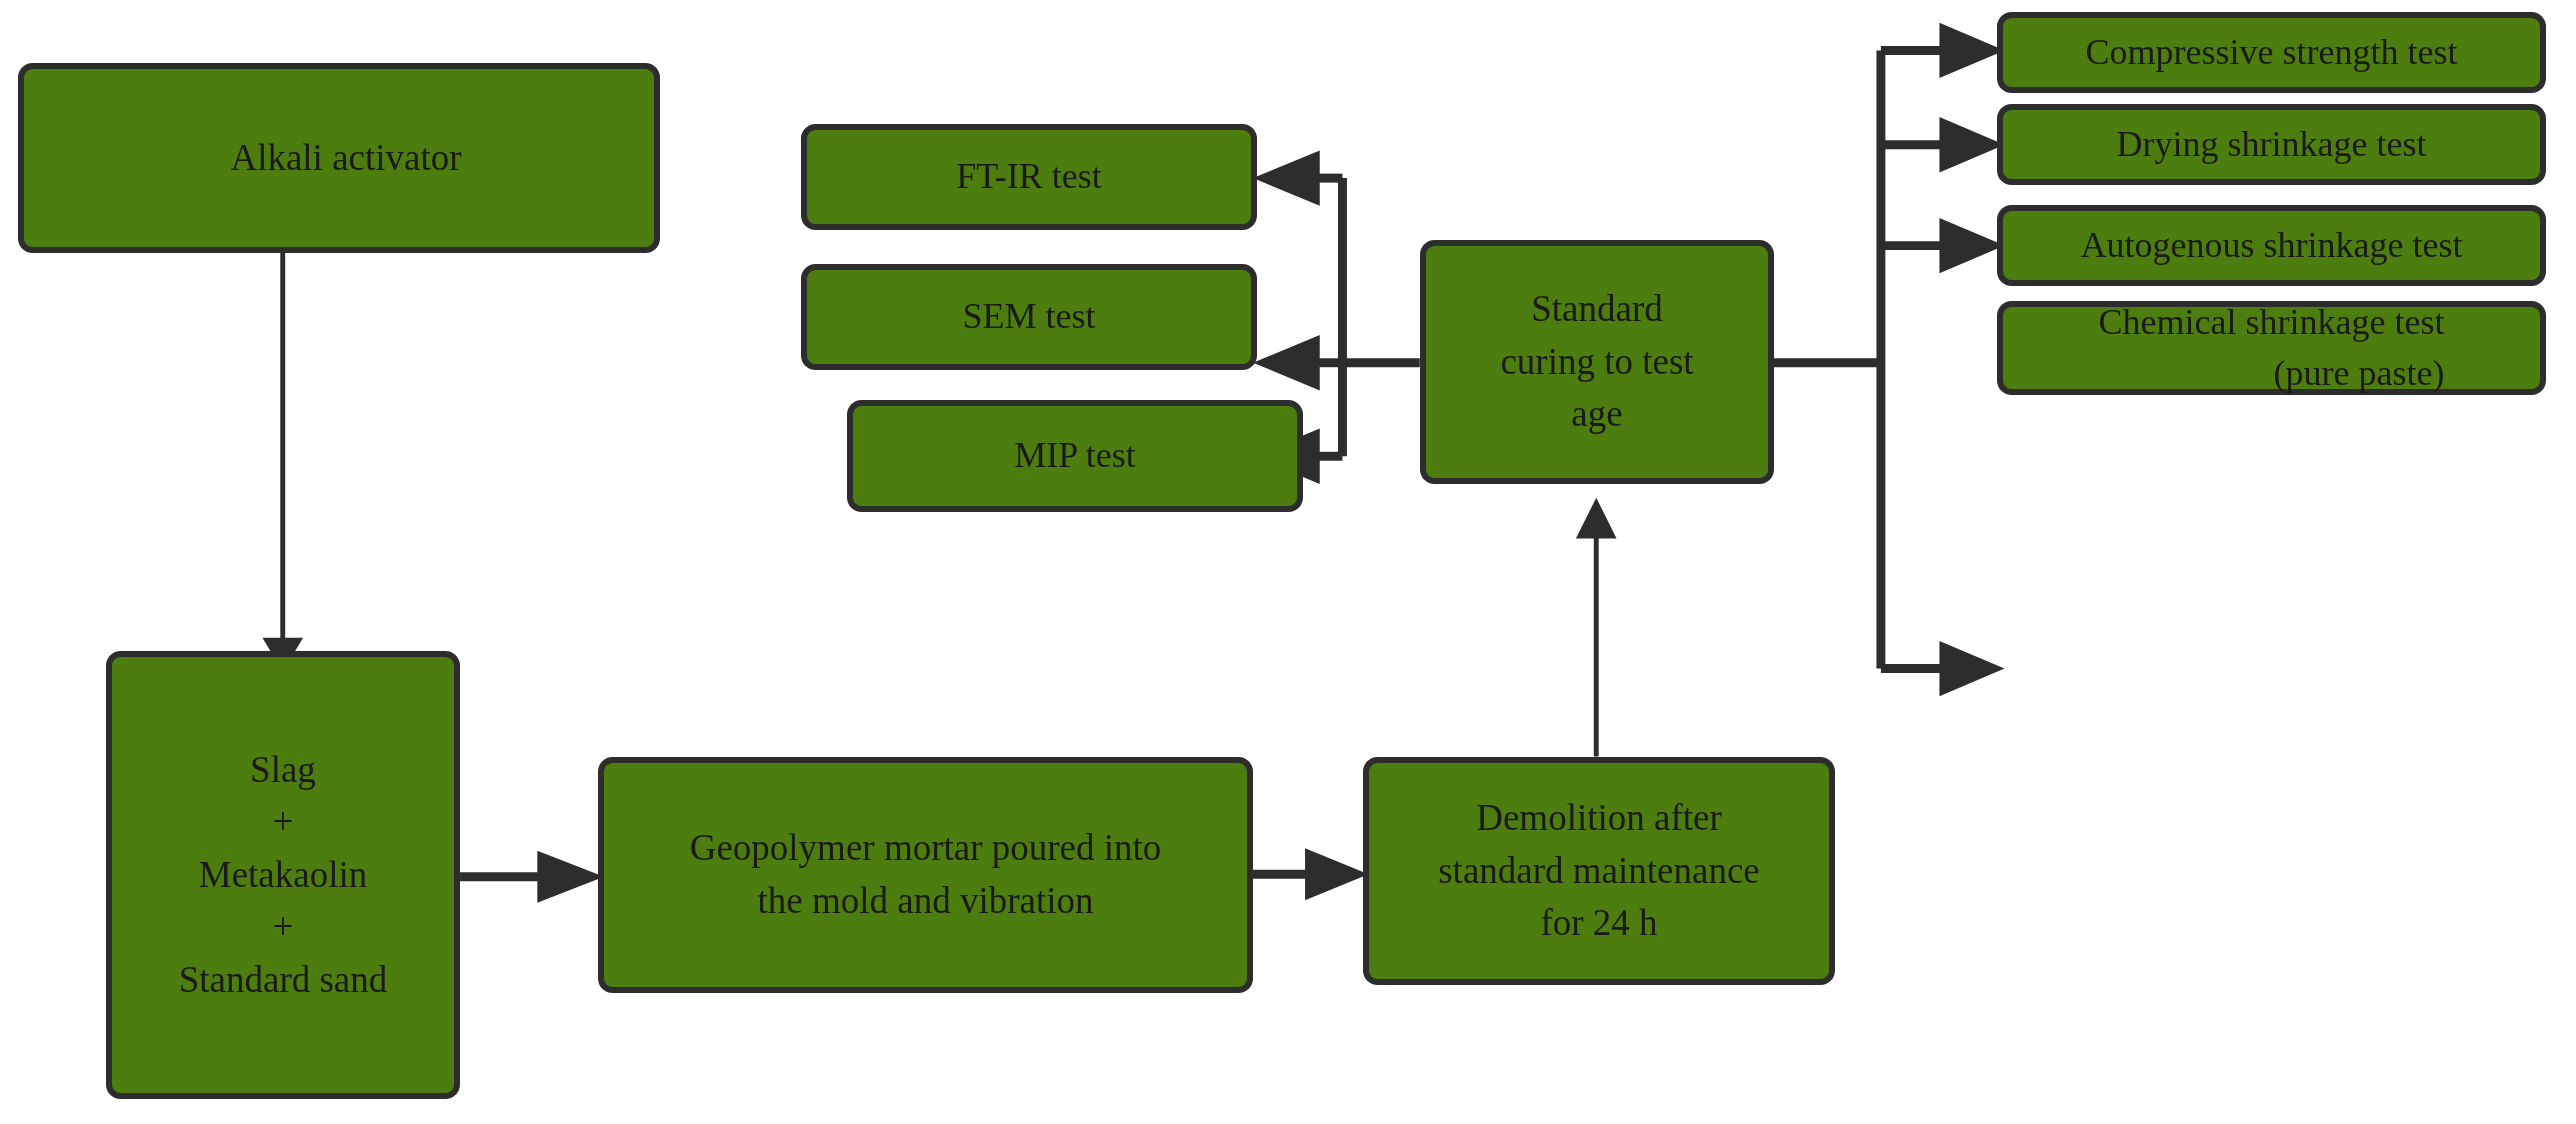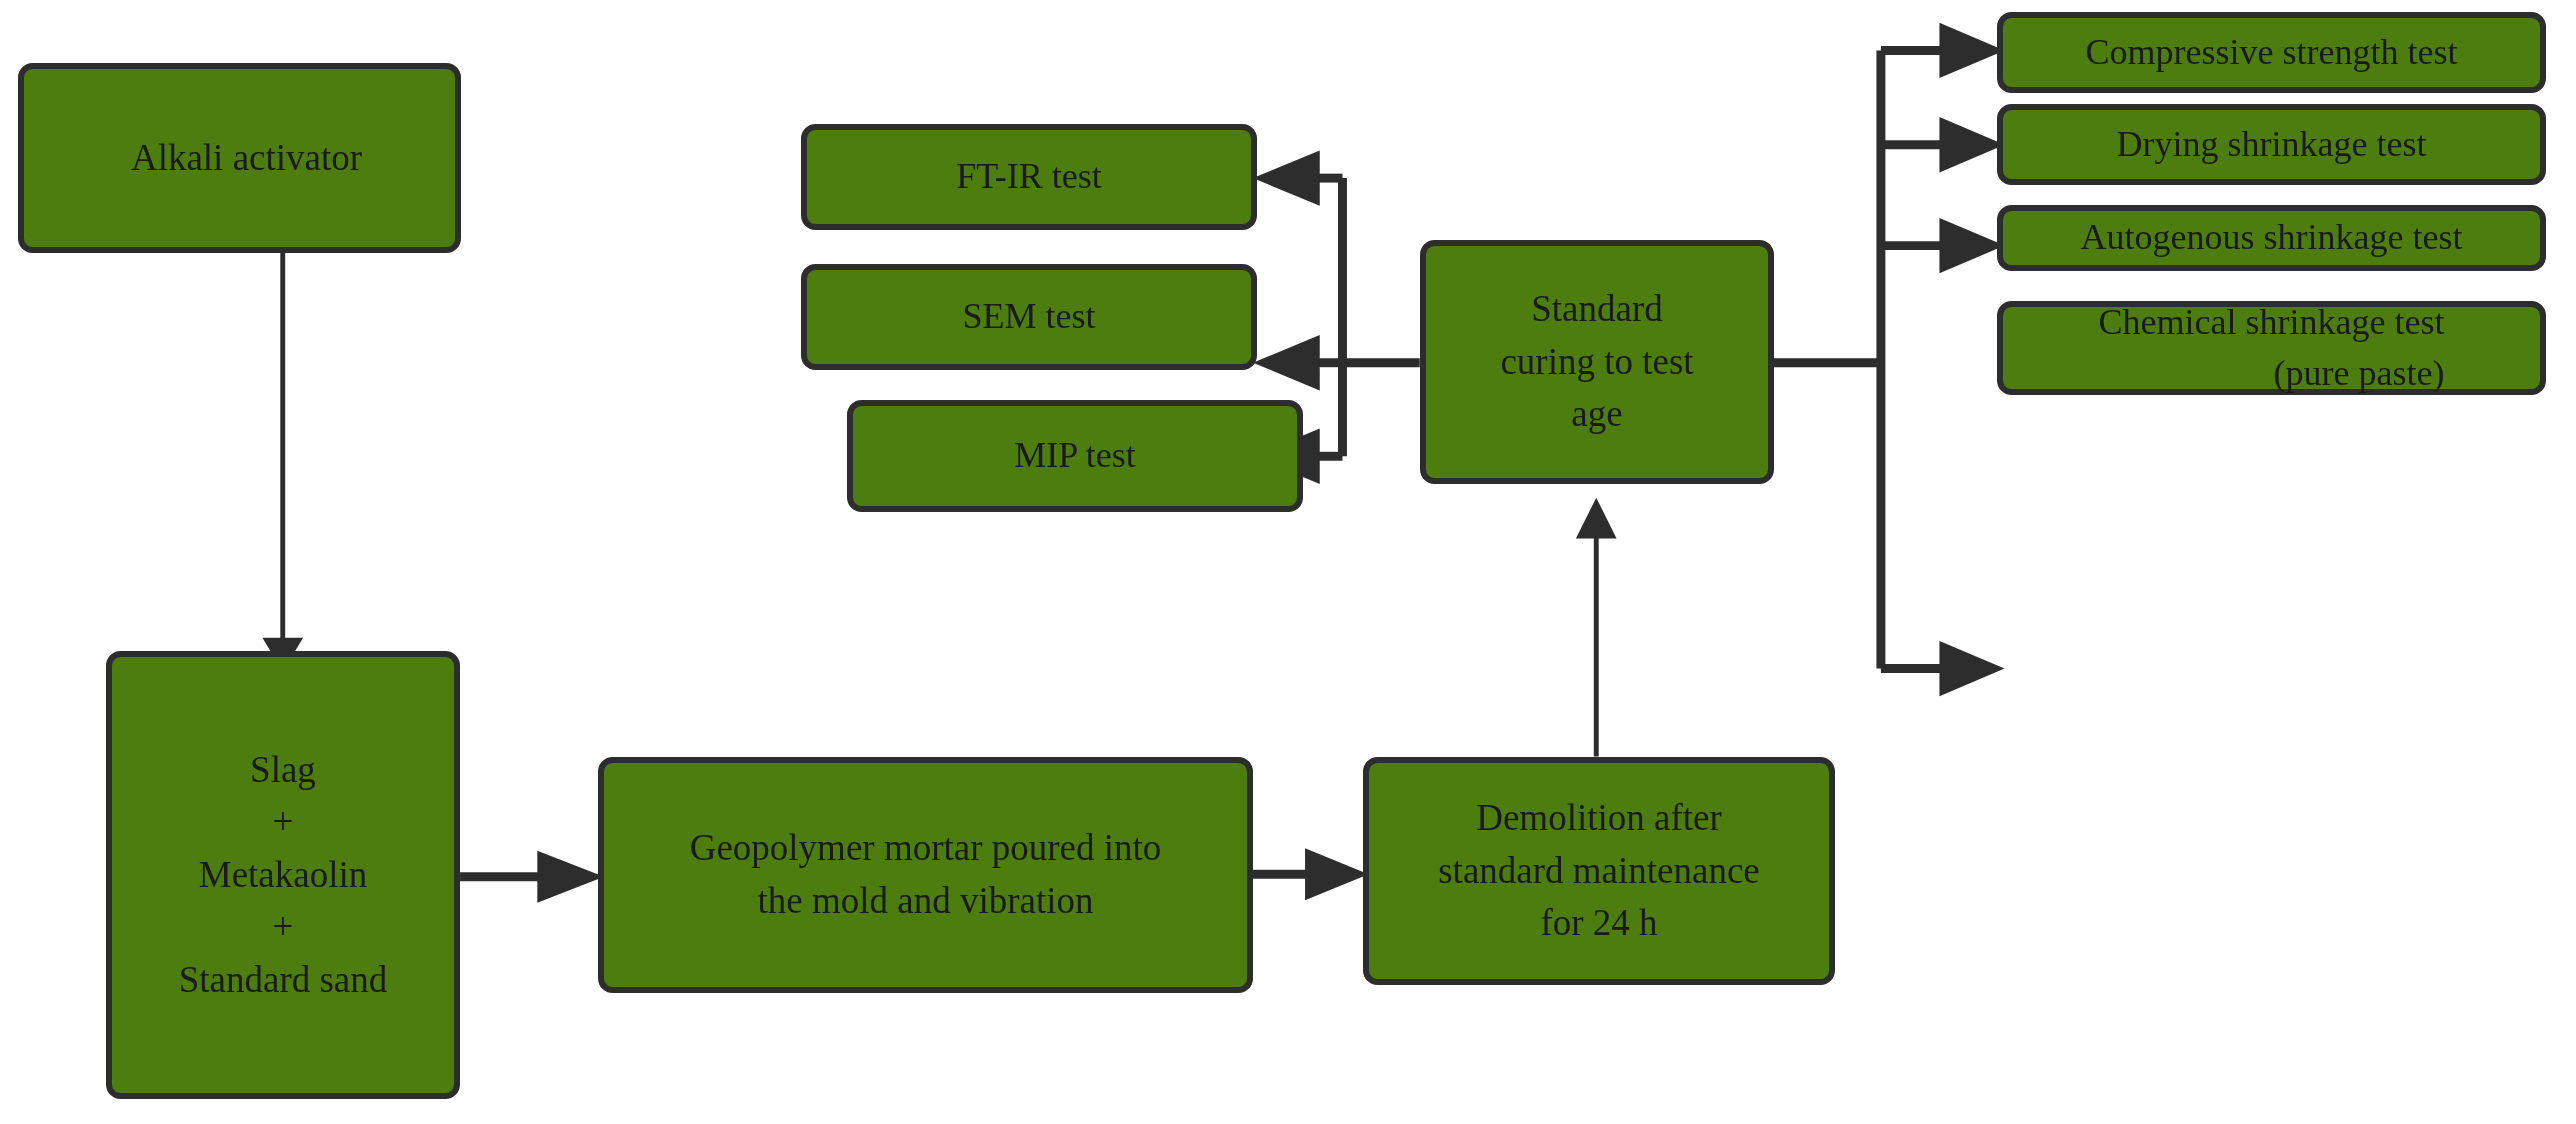--- a/index.html
+++ b/index.html
@@ -41,33 +41,33 @@
   }
   .node .label {
     display: block;
     padding: 0 14.6px;
     font-size: 37px;
     white-space: pre-line;
   }
   .node.small .label { font-size: 36px; }
 
   
-  #node-alkali      { left: 18px;   top: 63px;   width: 443px; height: 190px; padding-left: 14px; }
+  #node-alkali      { left: 18px;   top: 63px;   width: 642px; height: 190px; padding-left: 14px; }
   #node-mix         { left: 106px;  top: 651px;  width: 354px; height: 448px; }
   #node-pour        { left: 598px;  top: 757px;  width: 655px; height: 236px; }
   #node-demold      { left: 1363px; top: 757px;  width: 472px; height: 228px; }
   #node-curing      { left: 1420px; top: 240px;  width: 354px; height: 244px; }
 
   #node-ftir        { left: 801px;  top: 124px;  width: 456px; height: 106px; }
   #node-sem         { left: 801px;  top: 264px;  width: 456px; height: 106px; }
   #node-mip         { left: 847px;  top: 400px;  width: 456px; height: 112px; }
 
   #node-compressive { left: 1997px; top: 12.2px;   width: 549px; height: 81px; }
   #node-drying      { left: 1997px; top: 104px;  width: 549px; height: 81px; }
-  #node-autogenous  { left: 1997px; top: 205px;  width: 549px; height: 66px; }
+  #node-autogenous  { left: 1997px; top: 205px;  width: 549px; height: 81px; }
   #node-chemical    { left: 1997px; top: 301px;  width: 549px; height: 94px; text-align: right; }
 </style>
 </head>
 <body>
 
 <div id="canvas">
 
   <svg id="wires" viewBox="0 0 3166 1382" xmlns="http://www.w3.org/2000/svg">
     <defs>
       <marker id="arrow-r" viewBox="0 0 10 10" refX="9.4" refY="5" markerWidth="7" markerHeight="7" orient="auto-start-reverse">

